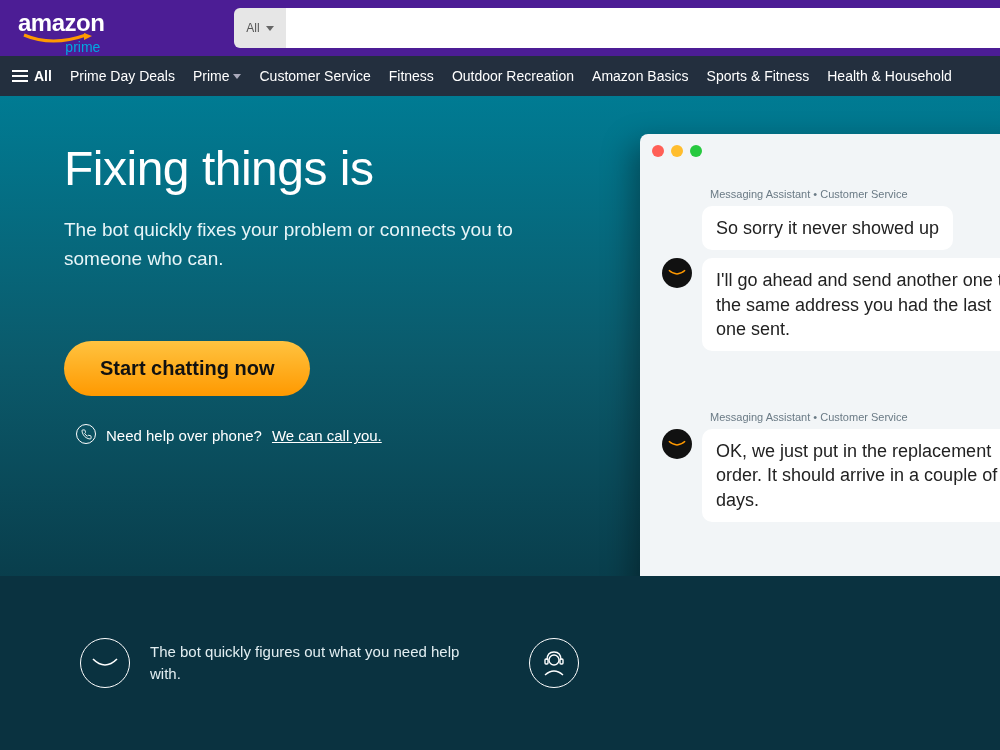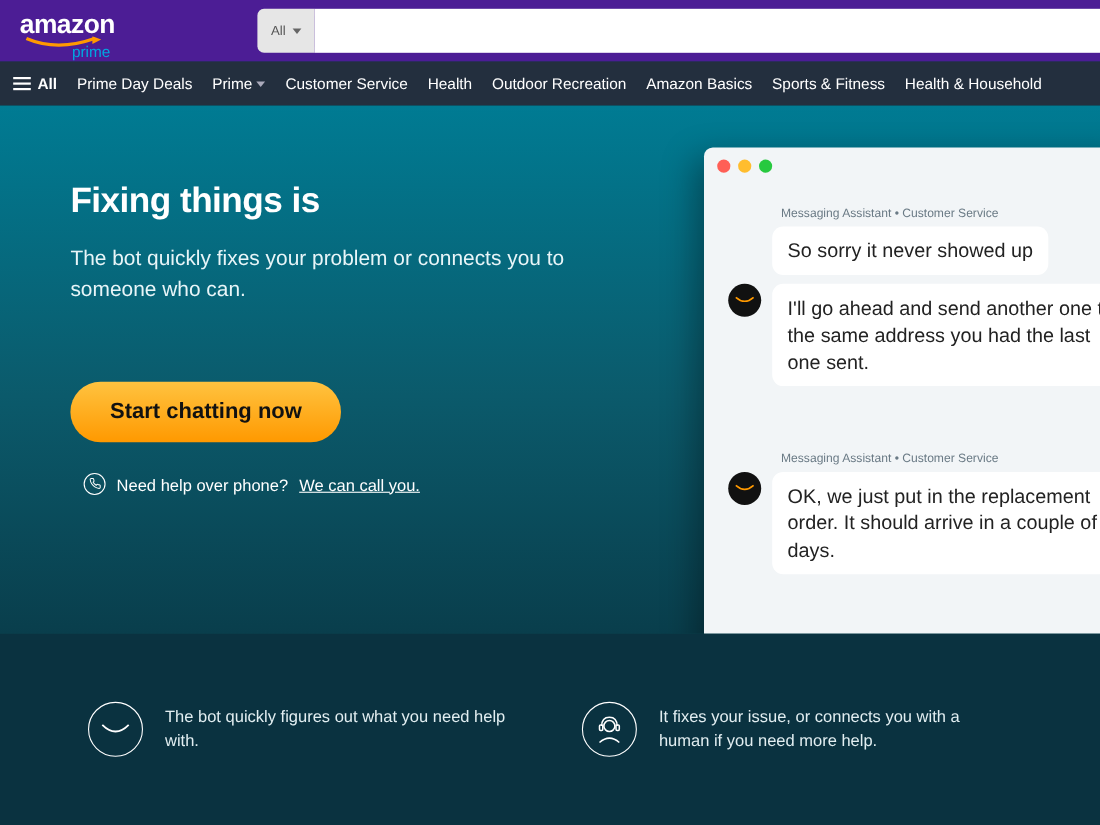--- a/index.html
+++ b/index.html
@@ -107,25 +107,24 @@
   position: relative;
   display: flex;
   padding: 48px 0 0 64px;
   overflow: hidden;
 }
 .hero-left {
   width: 510px;
   color: #fff;
 }
 .hero-title {
-  font-size: 32px;
-  font-weight: 700;
+  font-size: 48px;
+  font-weight: 400;
   line-height: 1.05;
   letter-spacing: -0.5px;
-  margin-top: 22px;
 }
 .hero-sub {
   font-size: 19px;
   margin-top: 22px;
   line-height: 1.5;
   color: #e8f5f8;
   font-weight: 300;
 }
 .cta {
   margin-top: 68px;
@@ -273,21 +272,21 @@
         <span></span>
       </div>
     <span>All</span>
   </div>
   <div class="nav-item">Prime Day Deals</div>
   <div class="nav-item prime">
     <span>Prime</span>
     <span class="caret"></span>
   </div>
   <div class="nav-item">Customer Service</div>
-  <div class="nav-item">Health</div>
+  <div class="nav-item">Fitness</div>
   <div class="nav-item">Outdoor Recreation</div>
   <div class="nav-item">Amazon Basics</div>
   <div class="nav-item">Sports &amp; Fitness</div>
   <div class="nav-item">Health &amp; Household</div>
 </div>
 
 <div class="hero">
   <div class="hero-left">
     <h1 class="hero-title">
       <span>Fixing things is</span><br>
@@ -357,15 +356,14 @@
   <div class="feature">
     <div class="feature-icon">
       <svg width="30" height="30" viewBox="0 0 30 30" fill="none" stroke="#fff" stroke-width="1.4">
         <circle cx="15" cy="12" r="5"></circle>
         <path d="M6 27 Q15 19 24 27"></path>
         <path d="M8 12 Q8 4 15 4 Q22 4 22 12"></path>
         <rect x="6" y="11" width="3" height="5" rx="1"></rect>
         <rect x="21" y="11" width="3" height="5" rx="1"></rect>
       </svg>
     </div>
-    <div class="feature-text">It fixes your issue, or connects you with a human if you need more help.</div>
   </div>
 </div>
 
 </body></html>

